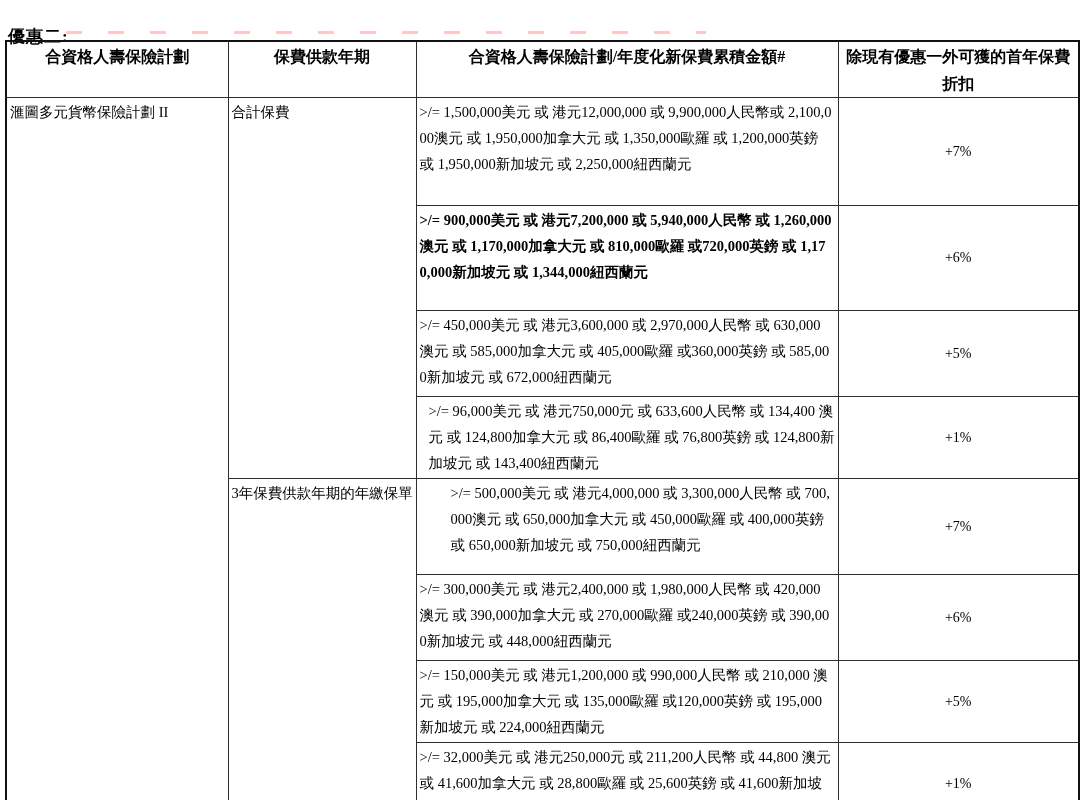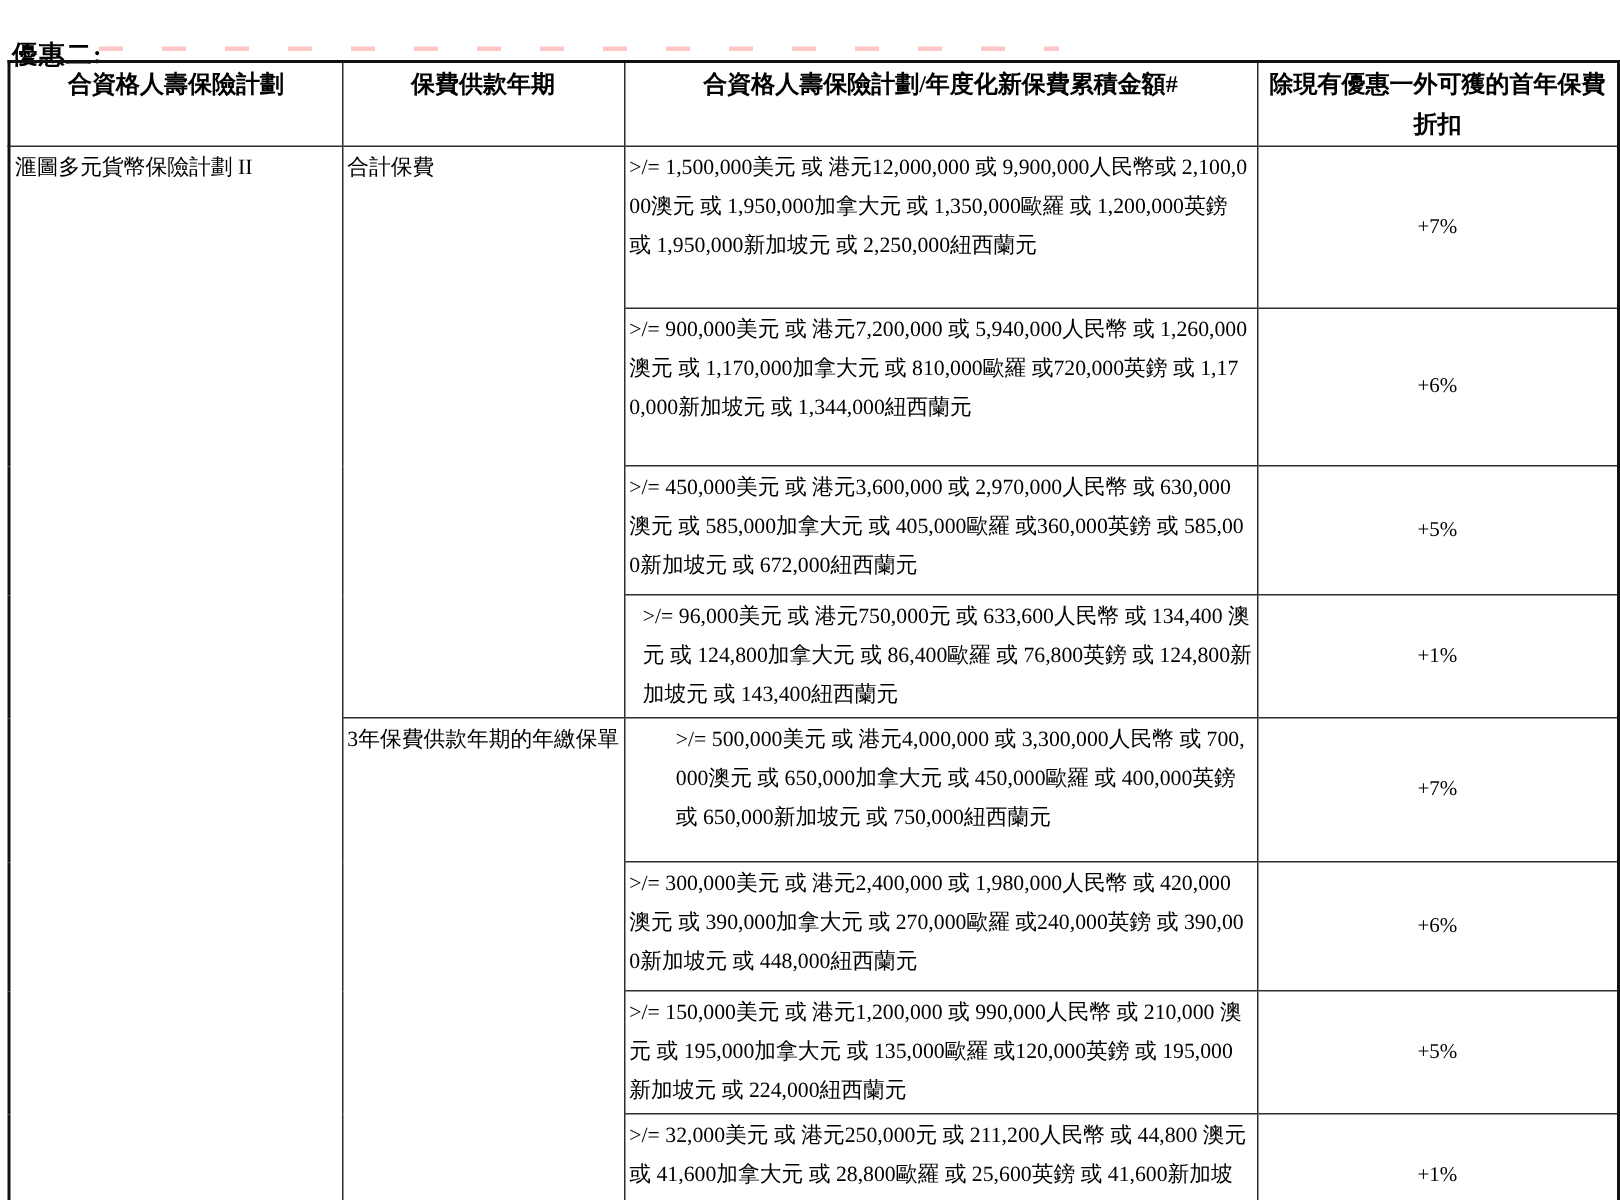--- a/index.html
+++ b/index.html
@@ -65,21 +65,21 @@
     padding: 1px 3px 2px 3px;
     word-break: break-all;
   }
   td.discount {
     text-align: center;
     vertical-align: middle;
     font-size: 14px;
   }
   
   tbody tr:nth-child(1) > td.premium { height: 104px; }
-  tbody tr:nth-child(2) > td.premium { height: 101px; }
+  tbody tr:nth-child(2) > td.premium { height: 101px; font-weight: bold; }
   tbody tr:nth-child(3) > td.premium { height: 82px; margin-left: 27px; }
   tbody tr:nth-child(4) > td.premium { height: 70px; padding-left: 12px; }
   tbody tr:nth-child(5) > td.premium { height: 92px; padding-left: 34px; }
   tbody tr:nth-child(6) > td.premium { height: 82px; }
   tbody tr:nth-child(7) > td.premium { height: 66px; }
   tbody tr:nth-child(8) > td.premium { height: 75px; }
   tbody tr:nth-child(9) > td { height: 40px; }
 </style>
 </head>
 <body>

